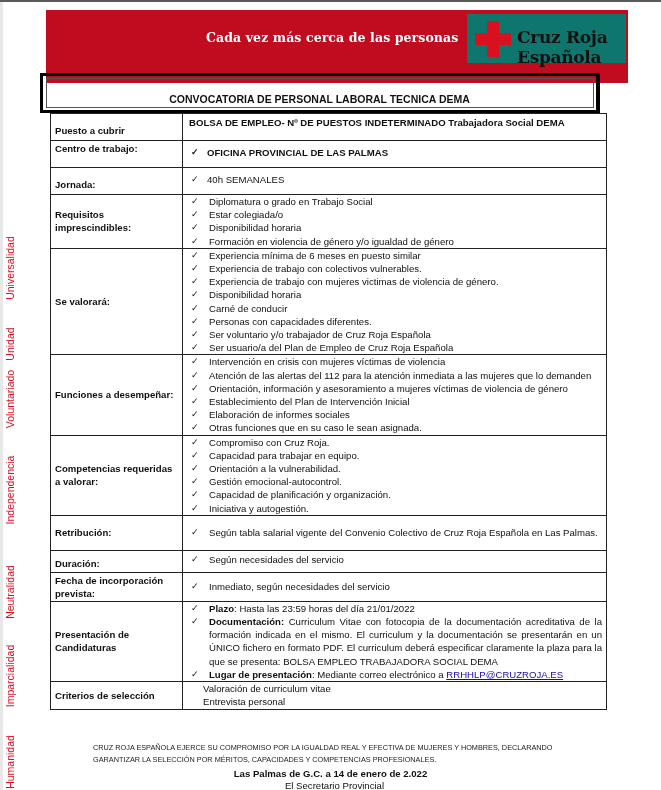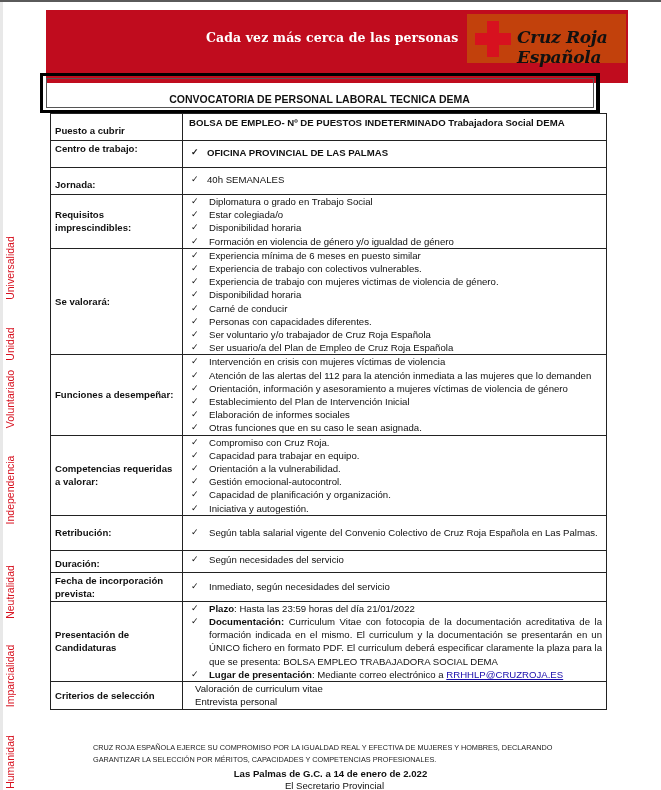--- a/index.html
+++ b/index.html
@@ -16,21 +16,21 @@
     position:absolute; left:46px; top:8px; width:582px; height:73px;
     background:#c00c1e;
   }
   .banner .tagline {
     position:absolute; left:160px; top:20px;
     font-family:"DejaVu Serif", serif; font-weight:bold; font-size:12.5px; color:#fff;
     letter-spacing:0.1px;
   }
   .logo-box {
     position:absolute; left:420px; top:3px; width:161px; height:51px;
-    background:#c2410c; border:1px solid #c00c1e; box-sizing:border-box;font-style:italic;
+    background:#0f766e; border:1px solid #c00c1e; box-sizing:border-box;
   }
   .cross { position:absolute; left:8px; top:7px; width:36px; height:36px; }
   .cross .v { position:absolute; left:12px; top:0; width:12px; height:36px; background:#d7111f; }
   .cross .h { position:absolute; left:0; top:12px; width:36px; height:12px; background:#d7111f; }
   .logo-text {
     position:absolute; left:50px; top:13px;
     font-family:"DejaVu Serif", serif; font-weight:bold; font-size:17px; color:#111;
     letter-spacing:-0.3px;
   }
   .title-box {
@@ -194,21 +194,21 @@
     <td class="val">
           <ul class="chk">
       <li><span class="b">Plazo</span><span>: Hasta las 23:59 horas del día 21/01/2022</span></li>
       <li><span class="b">Documentación:</span><span> Curriculum Vitae con fotocopia de la documentación acreditativa de la formación indicada en el mismo. El curriculum y la documentación se presentarán en un ÚNICO fichero en formato PDF. El curriculum deberá especificar claramente la plaza para la que se presenta: BOLSA EMPLEO TRABAJADORA SOCIAL DEMA</span></li>
       <li><span class="b">Lugar de presentación</span><span>: Mediante correo electrónico a </span><a class="mail">RRHHLP@CRUZROJA.ES</a></li>
     </ul>
         </td>
   </tr>
   <tr>
     <td class="lab">Criterios de selección</td>
-    <td class="val" style="padding-left:12px">
+    <td class="val" style="padding-left:20px">
       <div>Valoración de curriculum vitae</div>
       <div>Entrevista personal</div>
     </td>
   </tr>
 </tbody>
   </table>
 
 <div class="foot-note">CRUZ ROJA ESPAÑOLA EJERCE SU COMPROMISO POR LA IGUALDAD REAL Y EFECTIVA DE MUJERES Y HOMBRES, DECLARANDO GARANTIZAR LA SELECCIÓN POR MÉRITOS, CAPACIDADES Y COMPETENCIAS PROFESIONALES.</div>
 <div class="foot-date">Las Palmas de G.C. a 14 de enero de 2.022</div>
 <div class="foot-sign">El Secretario Provincial</div>

